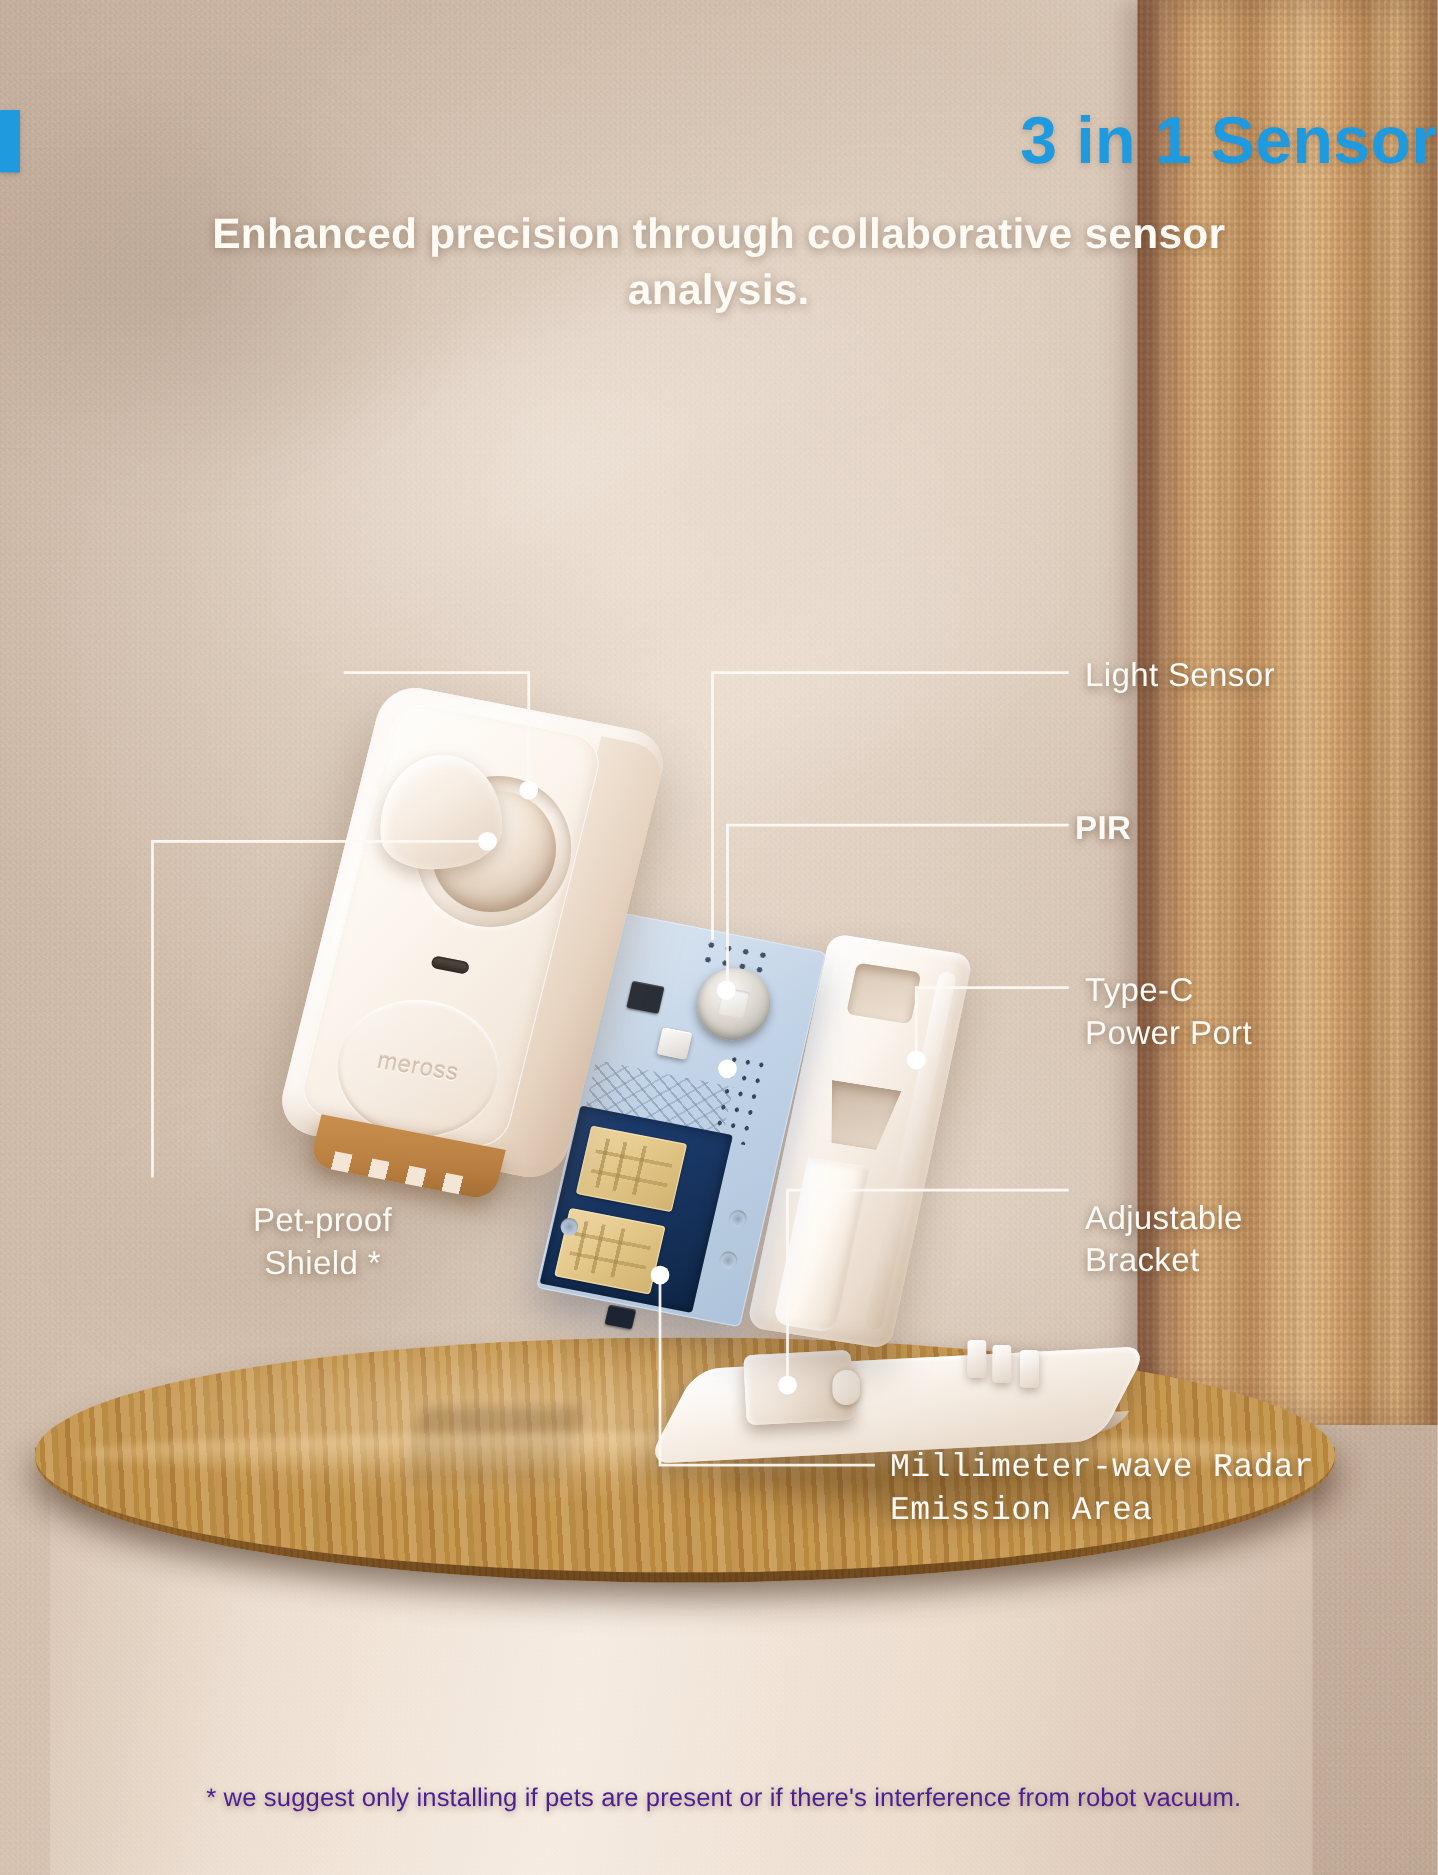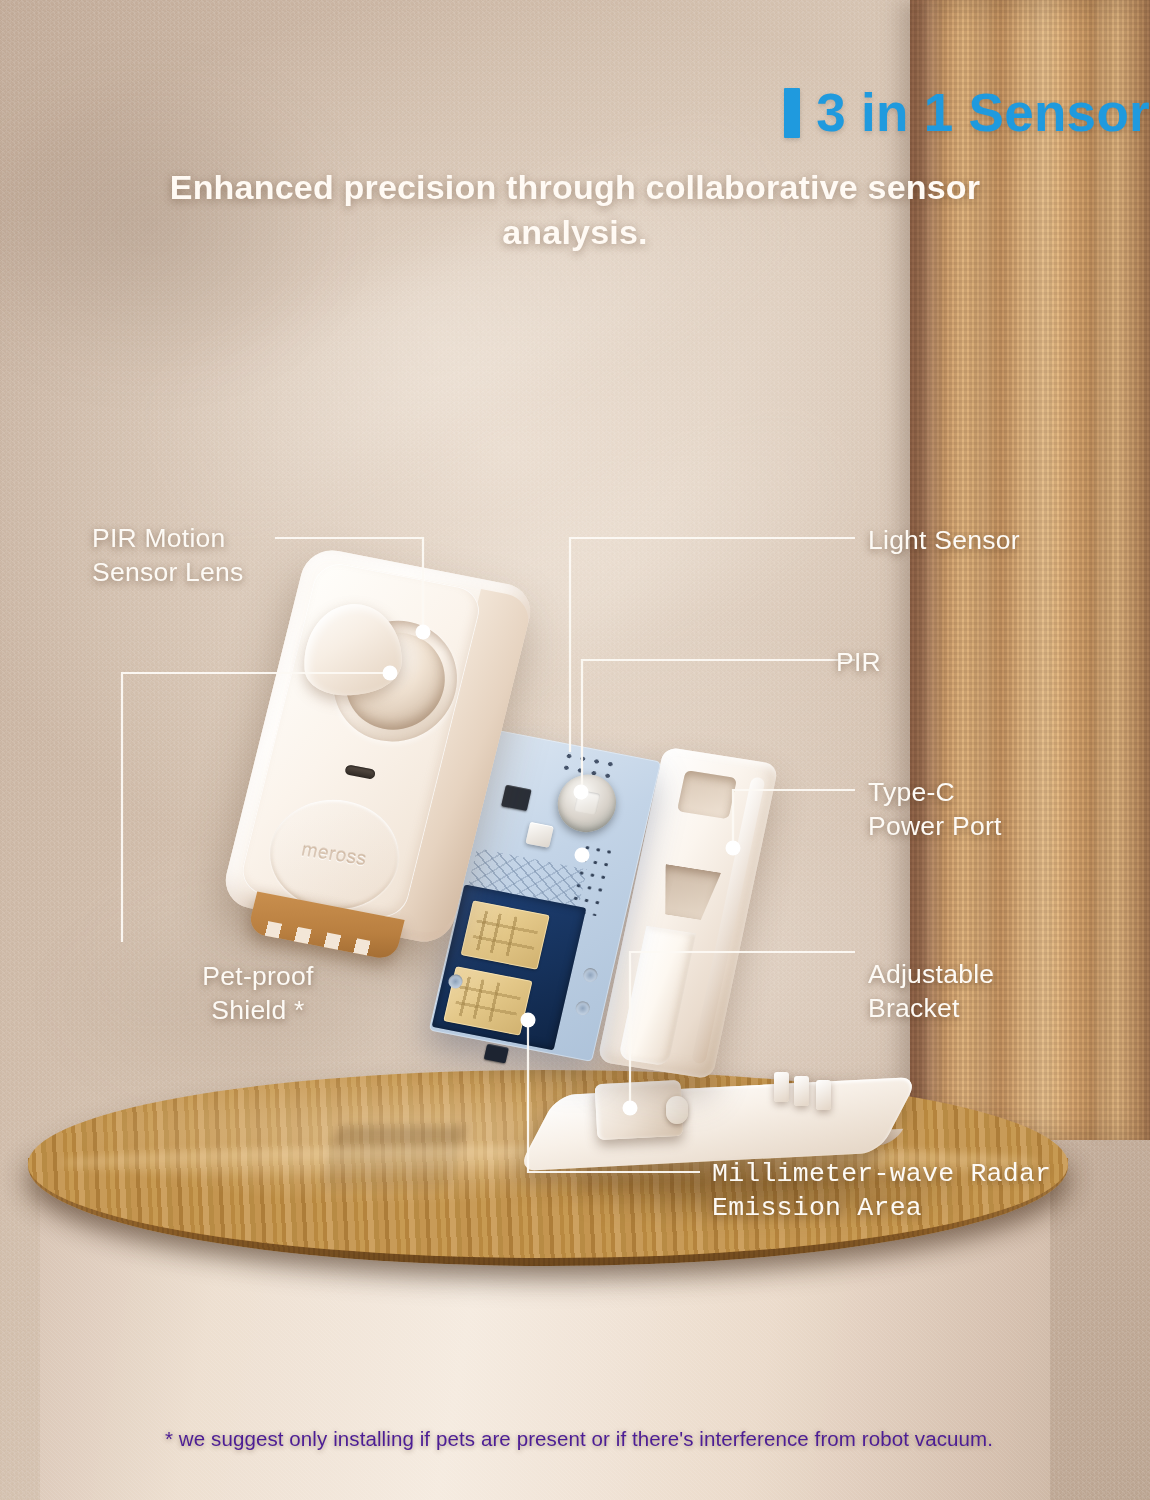--- a/index.html
+++ b/index.html
@@ -351,21 +351,21 @@
     background:linear-gradient(150deg,#ffffff,#e3d5c6);
     box-shadow:0 3px 7px rgba(85,58,36,.35);
   }
   .ct1 { left:774px; } .ct2 { left:794px; top:1076px; } .ct3 { left:816px; top:1080px; }
 
   
   #header {
     position:absolute; left:0; top:0; width:1150px; text-align:center; z-index:20;
   }
   .title-row {
-    display:flex; align-items:center; justify-content:flex-end; gap:16px;
+    display:flex; align-items:center; justify-content:space-between; gap:16px;
     padding-top:82px;
   }
   .title-bar {
     width:16px; height:50px; border-radius:1px;
     background:#1f9ade;
     box-shadow:0 2px 4px rgba(0,0,0,.16);
   }
   .title-text {
     font-size:53px; font-weight:700; color:#1f9ade; letter-spacing:.3px;
     text-shadow:0 2px 5px rgba(80,55,35,.22);
@@ -384,21 +384,21 @@
     font-weight:400; letter-spacing:.25px;
     text-shadow:0 2px 7px rgba(85,58,36,.55);
     white-space:pre-line;
   }
   .c-left  { text-align:left; }
   .c-right { text-align:left; }
 
   .lbl-pir-motion  { left:92px;  top:522px;  width:300px; }
   .lbl-pet-shield  { left:108px;  top:960px;  width:300px;text-align:center; }
   .lbl-light       { left:868px; top:524px;  width:260px; }
-  .lbl-pir         { left:836px; top:646px;  width:200px; }
+  .lbl-pir         { left:860px; top:646px;  width:200px;font-weight:bold; }
   .lbl-typec       { left:868px; top:776px;  width:230px; }
   .lbl-bracket     { left:868px; top:958px;  width:250px; }
   .lbl-radar       { left:712px; top:1158px; width:400px;font-family:Liberation Mono, monospace; }
 
   .leader-svg { position:absolute; inset:0; width:1150px; height:1500px; }
 
   
   .footnote {
     position:absolute; left:64px; top:1424px; width:1030px; z-index:26;
     font-size:20.5px; line-height:1.45; color:#4c1d95; font-weight:400;
@@ -521,22 +521,20 @@
     <circle cx="390" cy="673" r="7.5"></circle>
     <circle cx="581" cy="792" r="7.5"></circle>
     <circle cx="582" cy="855" r="7.5"></circle>
     <circle cx="733" cy="848" r="7.5"></circle>
     <circle cx="630" cy="1108" r="7.5"></circle>
     <circle cx="528" cy="1020" r="7.5"></circle>
   </g>
 </svg>
 
 <div id="callouts">
-  <div class="callout c-left lbl-pir-motion">PIR Motion
-Sensor Lens</div>
 
   <div class="callout c-left lbl-pet-shield">Pet-proof
 Shield *</div>
 
   <div class="callout c-right lbl-light">Light Sensor</div>
 
   <div class="callout c-right lbl-pir">PIR</div>
 
   <div class="callout c-right lbl-typec">Type-C
 Power Port</div>

